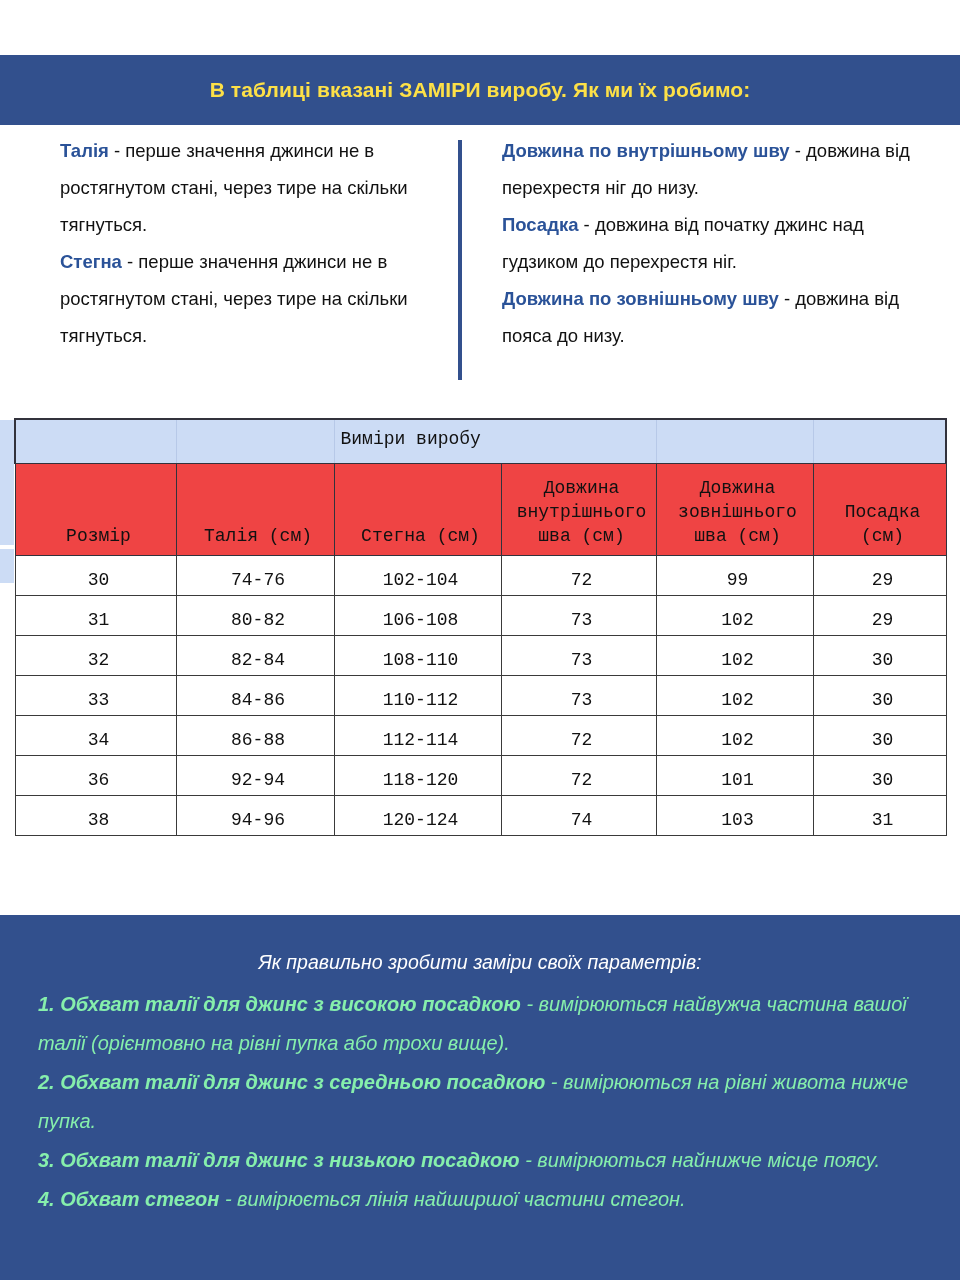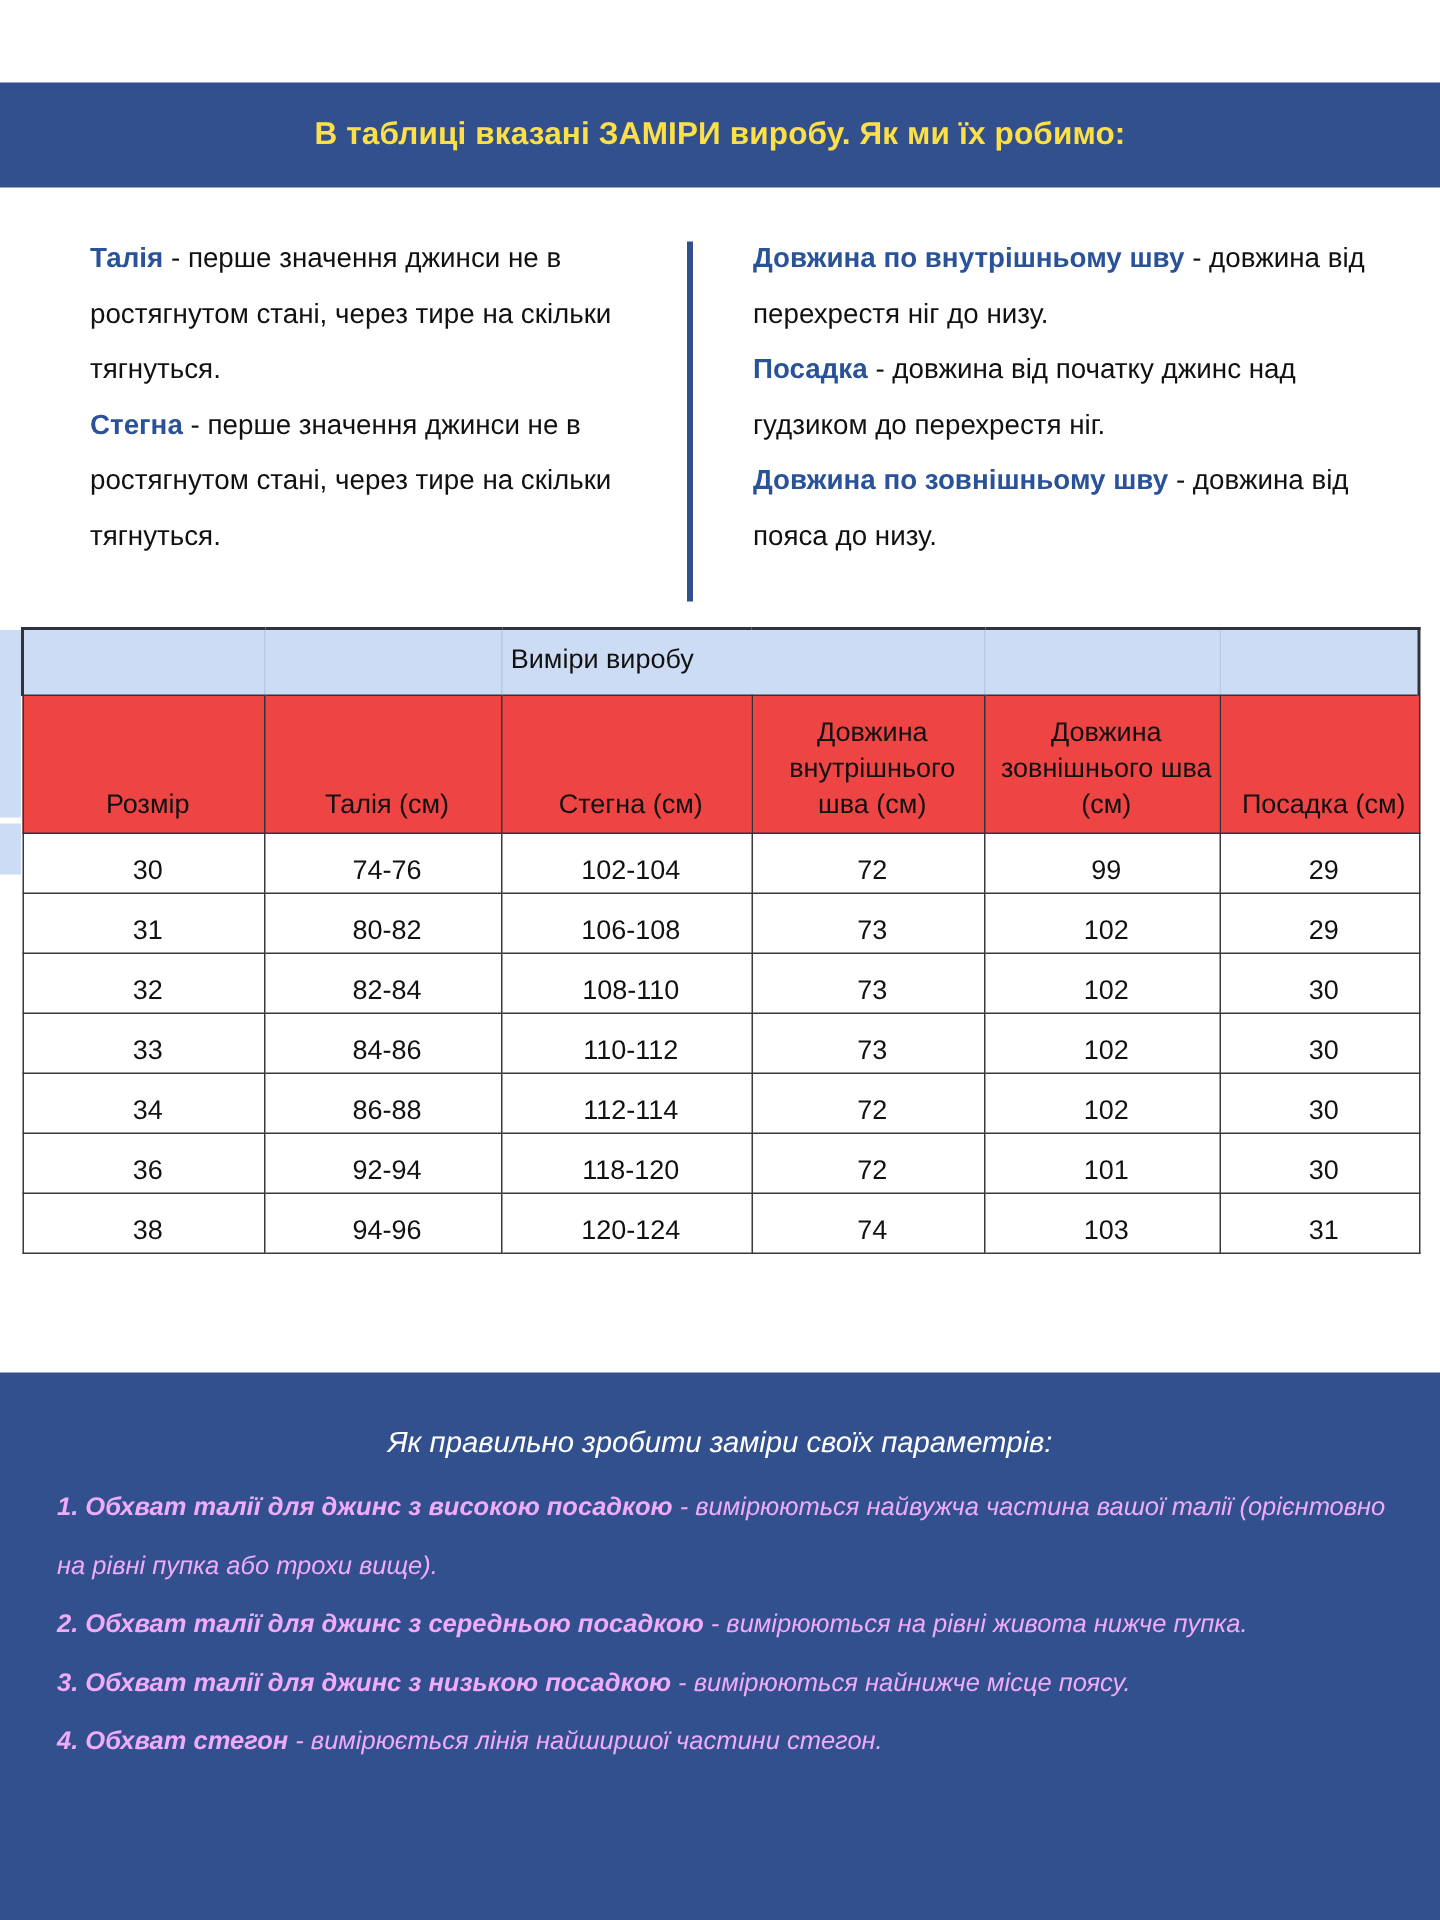--- a/index.html
+++ b/index.html
@@ -32,21 +32,21 @@
     font-size: 21px;
     font-weight: bold;
     letter-spacing: 0.1px;
     text-align: center;
   }
 
   
   .defs {
     position: absolute;
     left: 0;
-    top: 153px;
+    top: 132px;
     width: 960px;
     height: 258px;
   }
   .defs-divider {
     position: absolute;
     left: 458px;
     top: 8px;
     width: 4px;
     height: 240px;
     background: #32508d;
@@ -90,20 +90,21 @@
   table.size-table col.c-outsea { width: 157px; }
   table.size-table col.c-rise   { width: 133px; }
 
   table.size-table td {
     border: 1px solid #3a3a3a;
     text-align: center;
     vertical-align: bottom;
     padding: 0 4px 5px 10px;
     height: 34px;
     background: #ffffff;
+    font-family: Liberation Mono, monospace;
   }
   table.size-table tr.merged-row td {
     background: #ccdcf5;
     height: 38px;
     vertical-align: middle;
     border-top: 2px solid #32323c;
     border-bottom: 1px solid #32323c;
   }
   table.size-table tr.merged-row td.merged-title {
     text-align: left;
@@ -159,23 +160,23 @@
   .bottom-title {
     text-align: center;
     font-size: 19.5px;
     padding-top: 34px;
     line-height: 26px;
   }
   .bottom-list {
     padding: 10px 36px 0 38px;
   }
   .bottom-item {
-    font-size: 17px;
+    font-size: 20px;
     line-height: 39px;
-    color: #f0abfc;
+    color: #86efac;
   }
   .bi-strong { font-weight: bold; }
 </style>
 </head>
 <body>
 
 <div class="top-banner">
   <div class="top-banner-title">В таблиці вказані ЗАМІРИ виробу. Як ми їх робимо:</div>
 </div>
 

